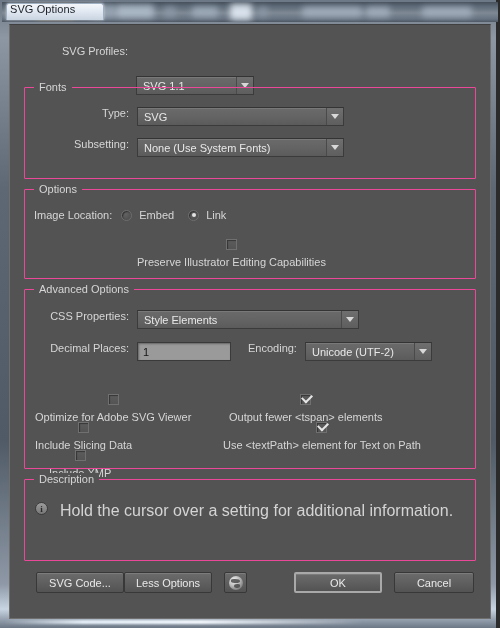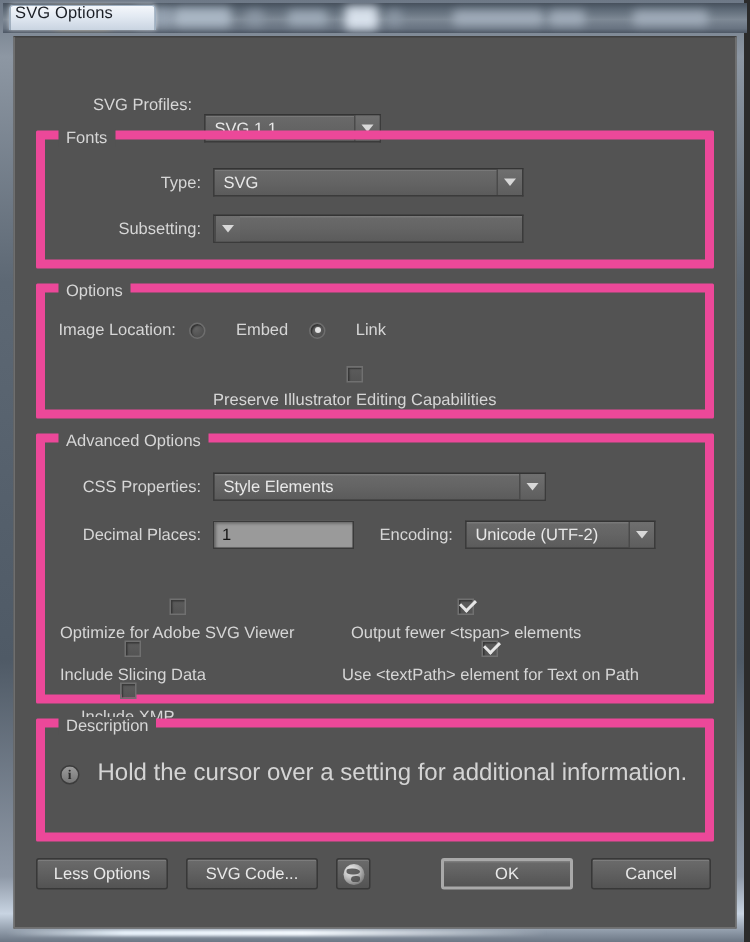--- a/index.html
+++ b/index.html
@@ -71,32 +71,32 @@
   .dialog {
     position: absolute;
     left: 9px; top: 24px;
     width: 482px; height: 595px;
     background: #535353;
     border: 1px solid #6f6f6f;
     border-top-color: #404040;
   }
 
   
-  .row { position: absolute; display: flex; align-items: center; }
+  .row { position: absolute; display: flex; align-items: flex-start; }
   .lbl {
     color: #d6d6d6;
     font-size: 11px;
     white-space: nowrap;
   }
   .lbl-r { text-align: right; }
 
   
   .group {
     position: absolute;
-    border: 6px solid #ec4899;
+    border: 1px solid #ec4899;
     border-radius: 1px;
   }
   .group-title {
     position: absolute;
     top: -7px; left: 9px;
     padding: 0 5px;
     background: #535353;
     color: #d6d6d6;
     font-size: 11px;
     white-space: nowrap;
@@ -146,21 +146,21 @@
     border: 1px solid #3a3a3a;
     box-shadow: inset 1px 1px 2px rgba(0,0,0,.35);
     display: flex;
     align-items: center;
     padding-left: 5px;
     font-size: 11px;
     color: #151515;
   }
 
   
-  .radio-wrap { display: flex; align-items: center; gap: 20px; cursor: default; }
+  .radio-wrap { display: flex; align-items: center; gap: 7px; cursor: default; }
   .radio {
     width: 11px; height: 11px;
     border-radius: 50%;
     background: radial-gradient(circle at 40% 35%, #636363 0%, #535353 60%, #4a4a4a 100%);
     border: 1px solid #6e6e6e;
     box-shadow: inset 1px 1px 1px rgba(0,0,0,.45);
     position: relative;
     flex: 0 0 auto;
   }
   .radio.on::after {
@@ -308,20 +308,21 @@
           <span class="dd-value">SVG</span>
           <span class="dd-arrowbox">
               <i class="caret"></i>
             </span>
         </div>
       </div>
 
       <div class="row" style="left:-14px; top:50px; width:360px;">
         <div class="lbl lbl-r" style="width:118px;">Subsetting:</div>
         <div class="dd" style="width:207px; margin-left:8px;">
+          <span class="dd-value">None (Use System Fonts)</span>
           <span class="dd-arrowbox">
               <i class="caret"></i>
             </span>
         </div>
       </div>
     </div>
 
     <div class="group" style="left:14px; top:164px; width:452px; height:90px;">
       <div class="group-title">Options</div>
 
@@ -393,22 +394,22 @@
 
     <div class="group" style="left:14px; top:454px; width:452px; height:82px;">
       <div class="group-title">Description</div>
       <div class="row" style="left:10px; top:22px;">
         <span class="info-icon">i</span>
         <span class="desc-text" style="margin-left:12px;">Hold the cursor over a setting for additional information.</span>
       </div>
     </div>
 
     <div class="row" style="left:14px; top:547px;">
+      <div class="btn" style="width:88px; margin-left:12px;">SVG Code...</div>
       <div class="btn" style="width:88px;">Less Options</div>
-      <div class="btn" style="width:88px; margin-left:12px;">SVG Code...</div>
       <div class="btn icon-btn" style="margin-left:12px;">
         <span class="globe"></span>
       </div>
     </div>
 
     <div class="row" style="left:284px; top:547px;">
       <div class="btn default" style="width:88px;">OK</div>
       <div class="btn" style="width:80px; margin-left:12px;">Cancel</div>
     </div>
 

